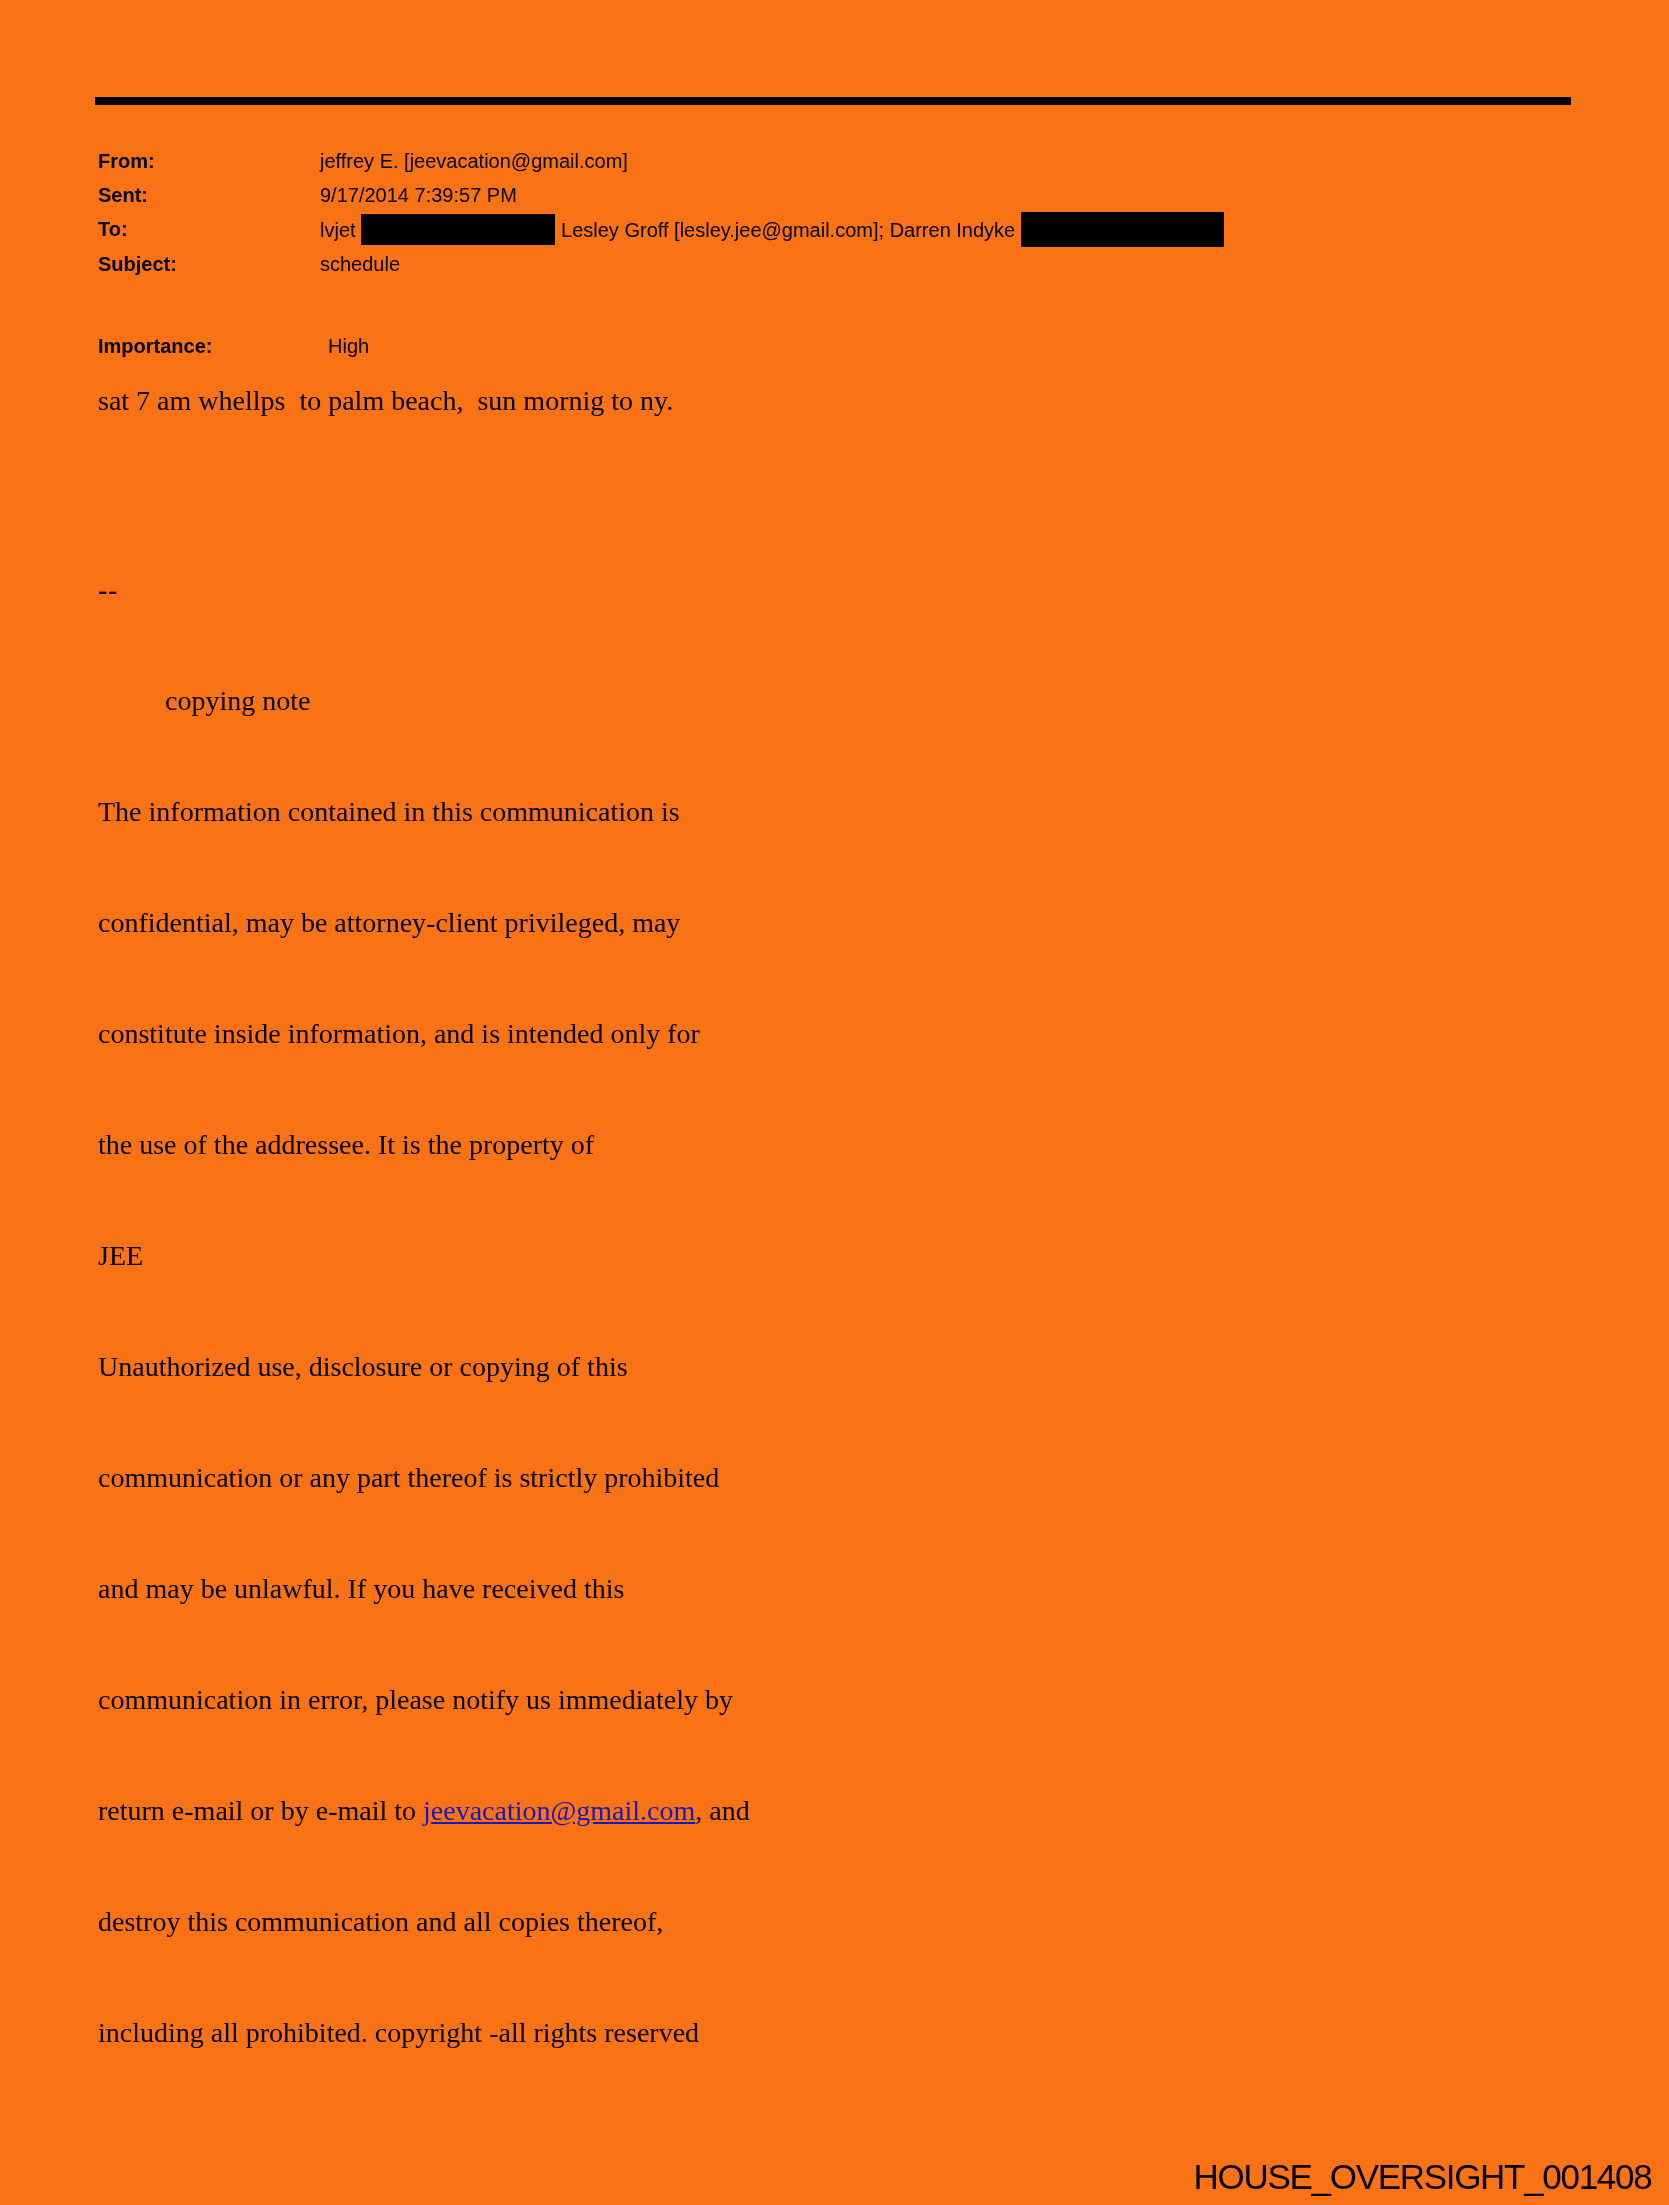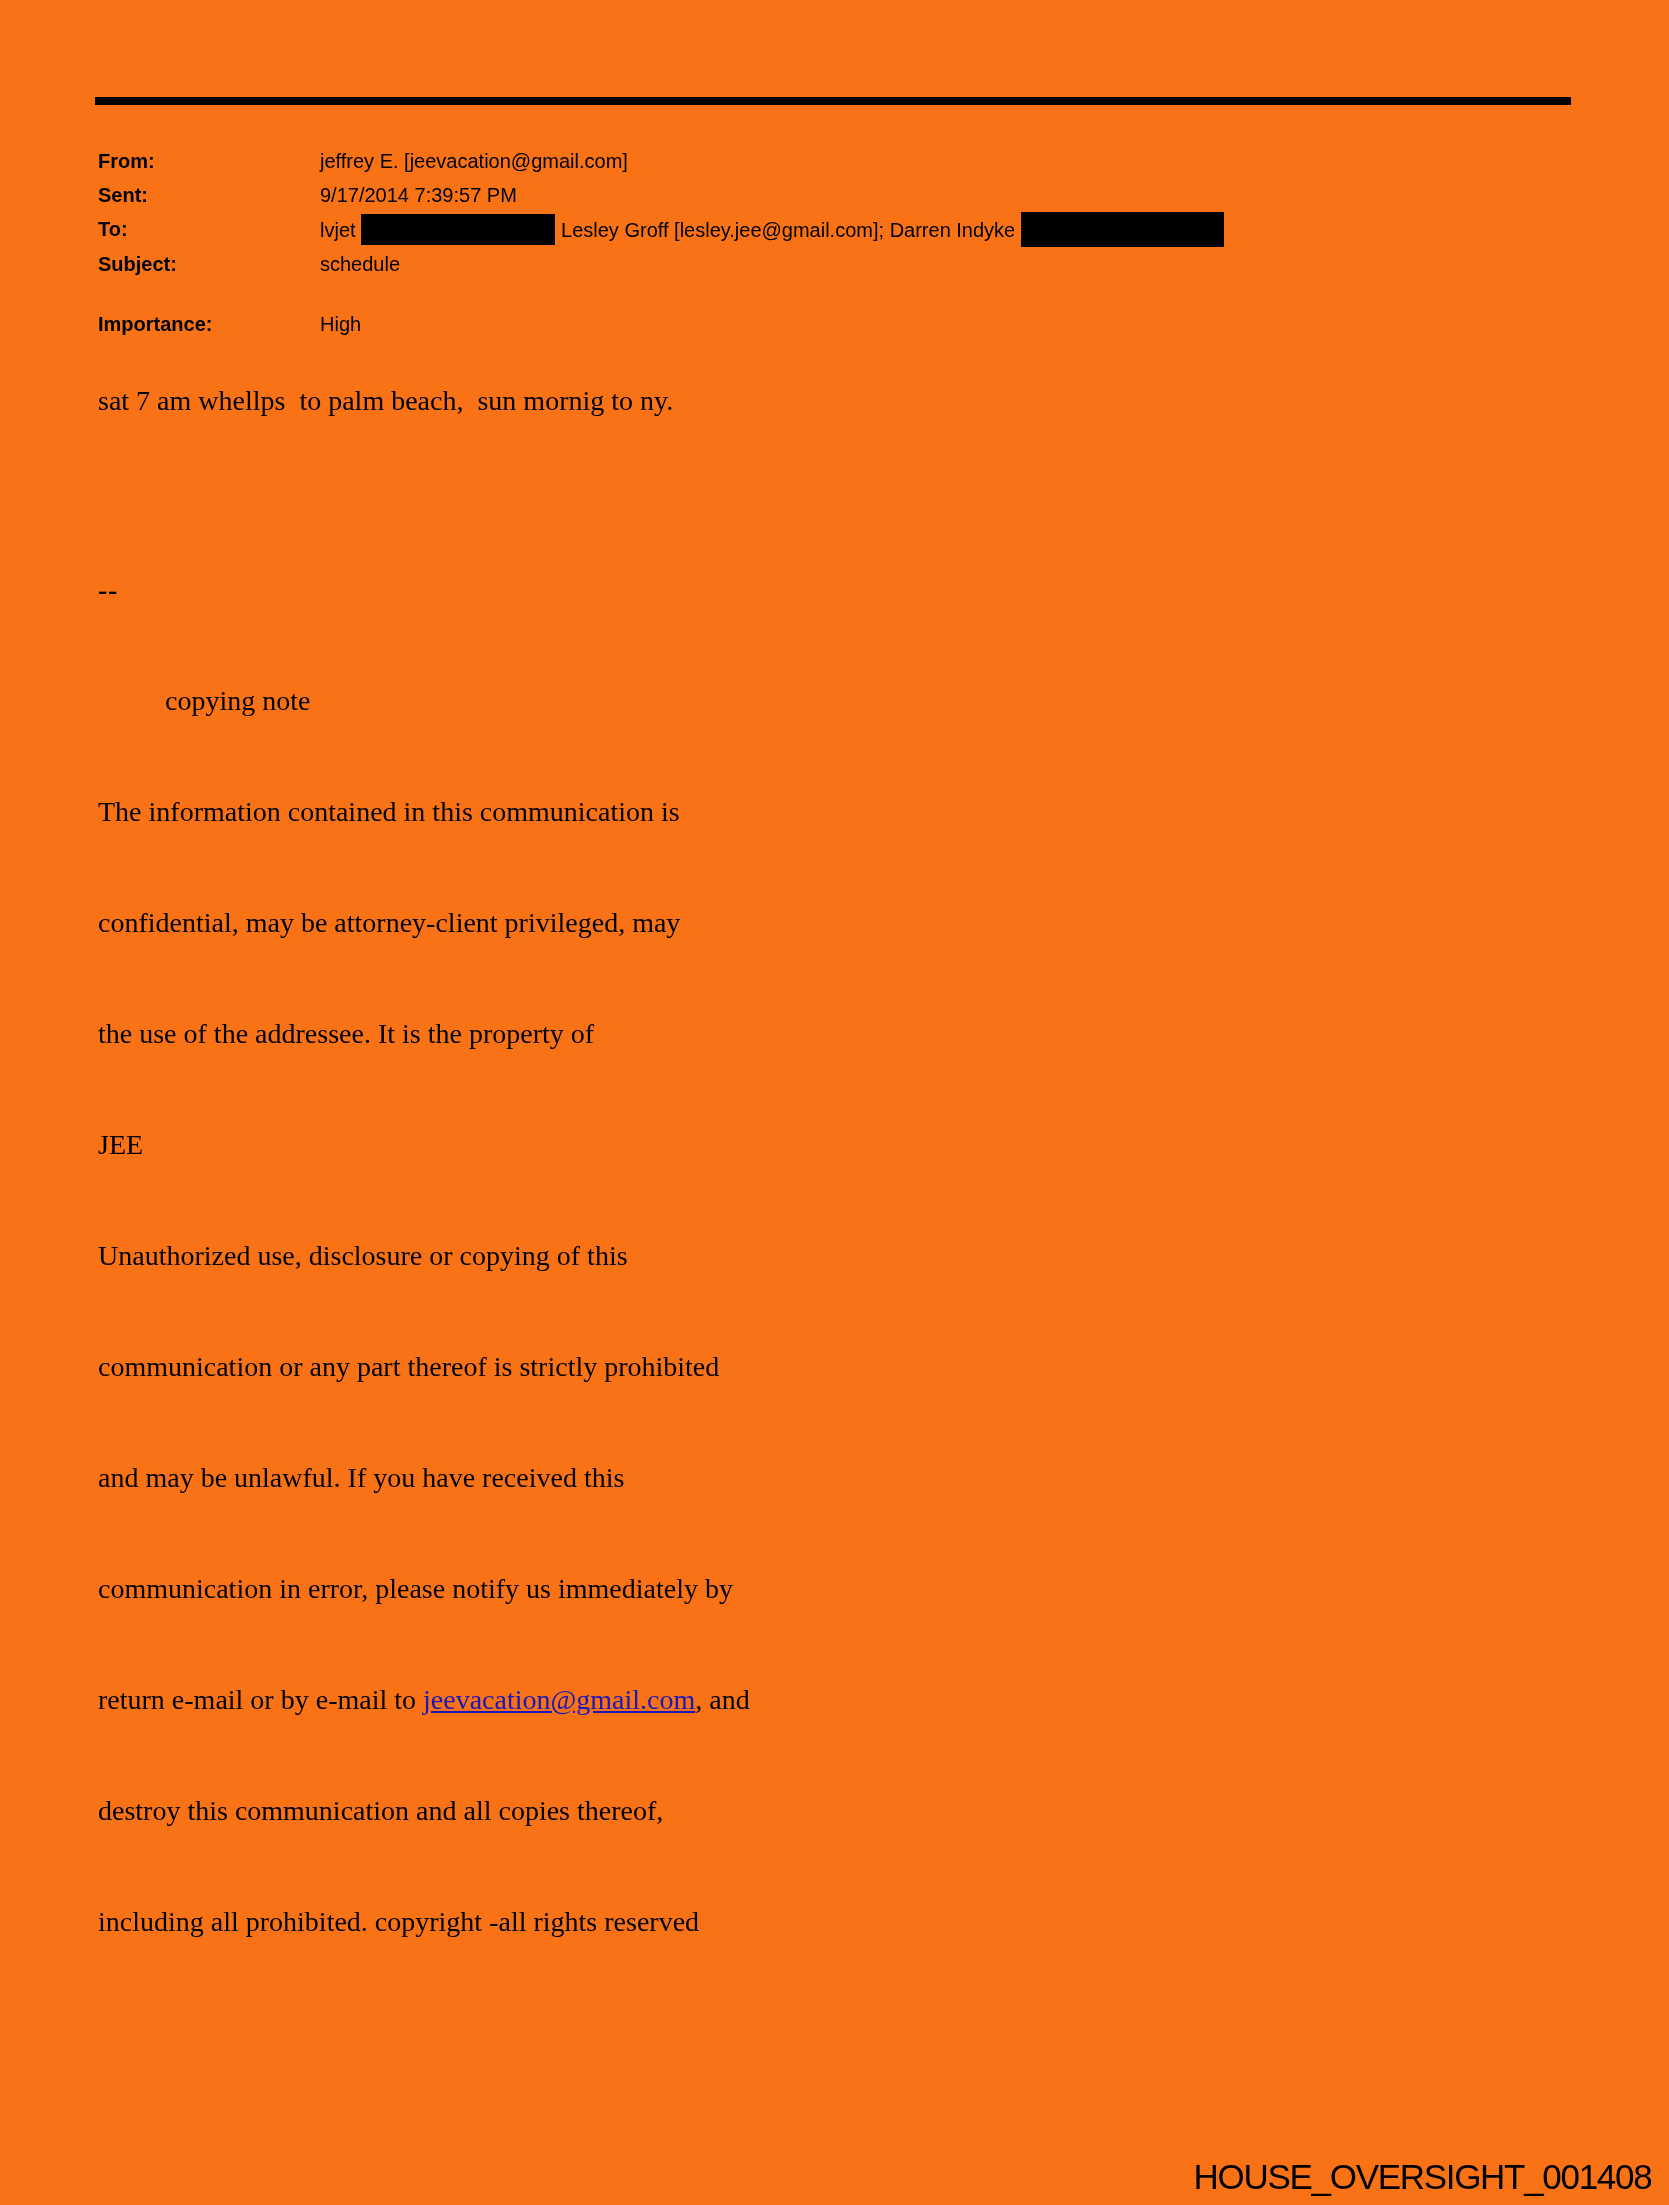--- a/index.html
+++ b/index.html
@@ -27,21 +27,21 @@
   .hdr-grid {
     position: absolute;
     left: 98px;
     display: grid;
     grid-template-columns: 178px auto;
     font-size: 20px;
     line-height: 34px;
     white-space: pre;
   }
   .hdr-fields { top: 144px; }
-  .hdr-importance { top: 307px; }
+  .hdr-importance { top: 329px; gap: 8px; }
   .hdr-label { font-weight: 700; }
   .hdr-value { white-space: pre; margin-left: 44px; }
   .redact {
     display: inline-block;
     background: #000000;
   }
   .redact-1 {
     width: 194px;
     height: 31px;
     vertical-align: -8.5px;
@@ -114,20 +114,21 @@
     <div class="hdr-value">High</div>
   </div>
 
   <div class="body-message">sat 7 am whellps  to palm beach,  sun mornig to ny.</div>
 
   <div class="signature">
     <div class="sig-separator">--</div>
     <div class="sig-note">copying note</div>
     <div>The information contained in this communication is</div>
     <div>confidential, may be attorney-client privileged, may</div>
+    <div>constitute inside information, and is intended only for</div>
     <div>the use of the addressee. It is the property of</div>
     <div>JEE</div>
     <div>Unauthorized use, disclosure or copying of this</div>
     <div>communication or any part thereof is strictly prohibited</div>
     <div>and may be unlawful. If you have received this</div>
     <div>communication in error, please notify us immediately by</div>
     <div><span>return e-mail or by e-mail to </span><a class="email-link">jeevacation@gmail.com</a><span>, and</span></div>
     <div>destroy this communication and all copies thereof,</div>
     <div>including all prohibited. copyright -all rights reserved</div>
   </div>

